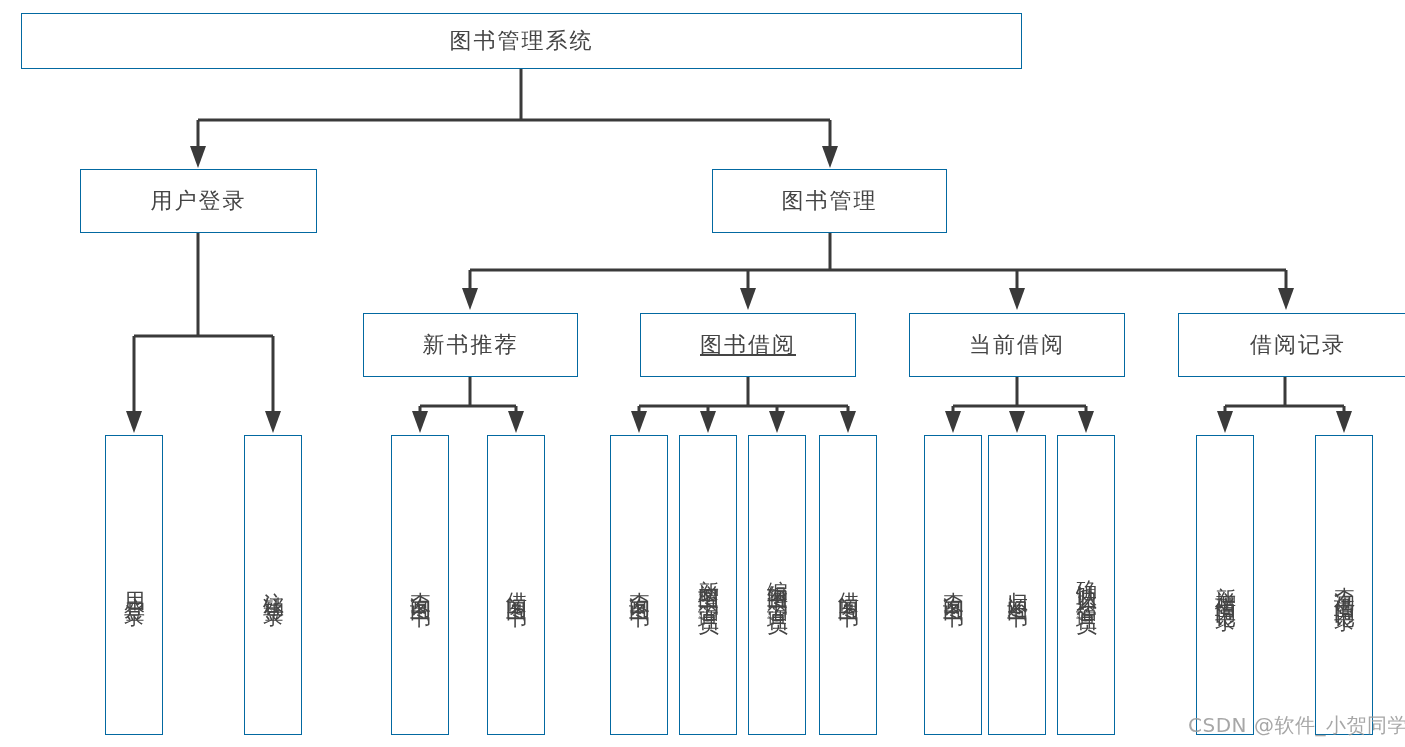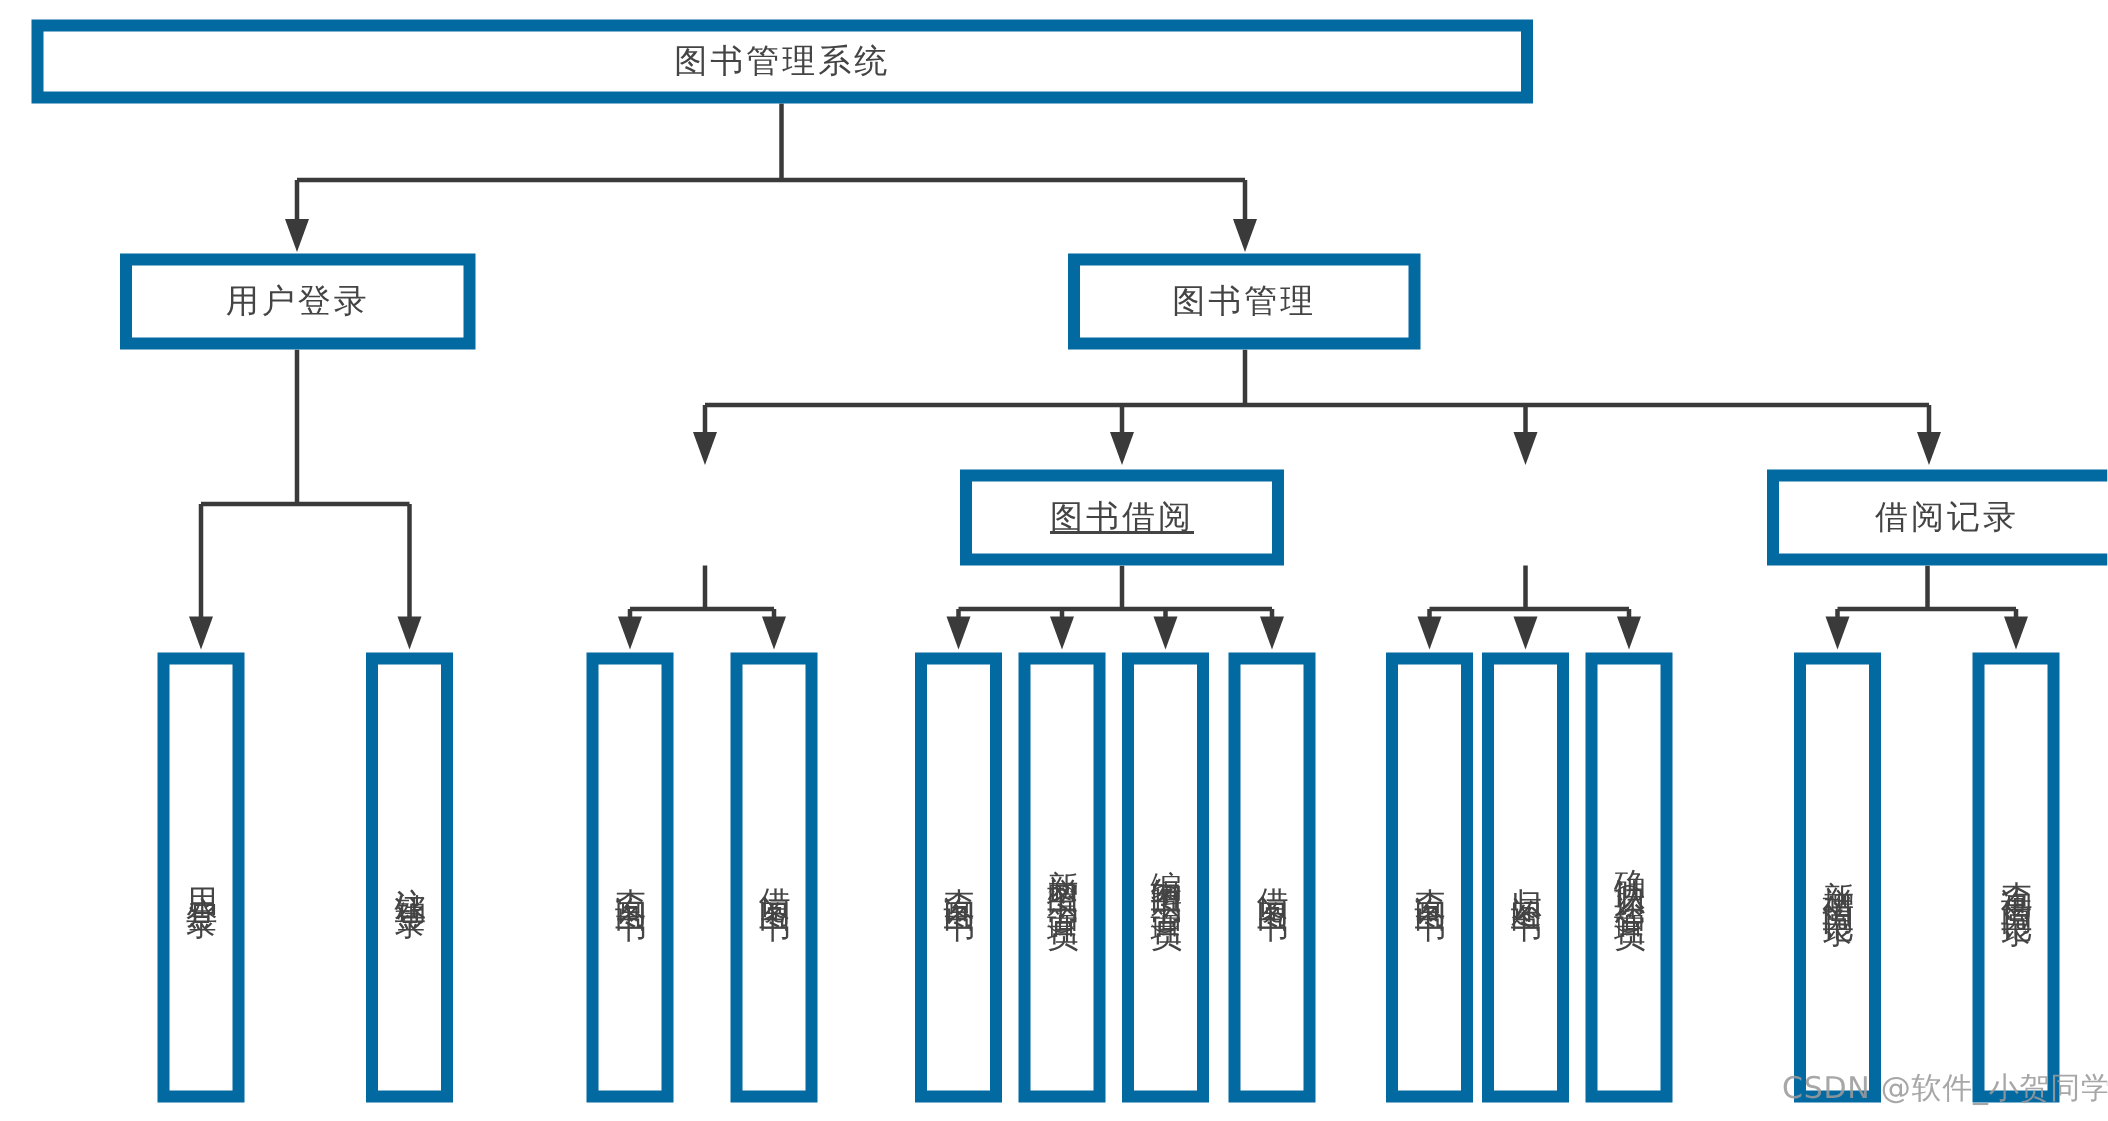--- a/index.html
+++ b/index.html
@@ -8,21 +8,21 @@
     position:relative;
     width:1405px;height:747px;
     background:#ffffff;
     overflow:hidden;
   }
   #connectors{position:absolute;left:0;top:0;width:1405px;height:747px;}
   .node{
     position:absolute;
     box-sizing:border-box;
     background:#ffffff;
-    border:8px solid #0369a1;
+    border:1px solid #0369a1;
     display:flex;align-items:center;justify-content:center;
     color:#444444;
     font-size:22px;
     letter-spacing:2px;
     white-space:nowrap;
     z-index:2;
   }
   .leaf{
     letter-spacing:0;
   }
@@ -108,22 +108,28 @@
     <span>图书管理系统</span>
   </div>
 
   <div class="node n-login">
     <span>用户登录</span>
   </div>
   <div class="node n-mgmt">
     <span>图书管理</span>
   </div>
 
+  <div class="node n-rec">
+    <span>新书推荐</span>
+  </div>
   <div class="node n-borrow">
     <span>图书借阅</span>
+  </div>
+  <div class="node n-current">
+    <span>当前借阅</span>
   </div>
   <div class="node n-records">
     <span>借阅记录</span>
   </div>
 
   <div class="node leaf lf l-ulogin">
     <span class="vtext">用户登录</span>
   </div>
   <div class="node leaf lf l-logout">
     <span class="vtext">注销登录</span>

